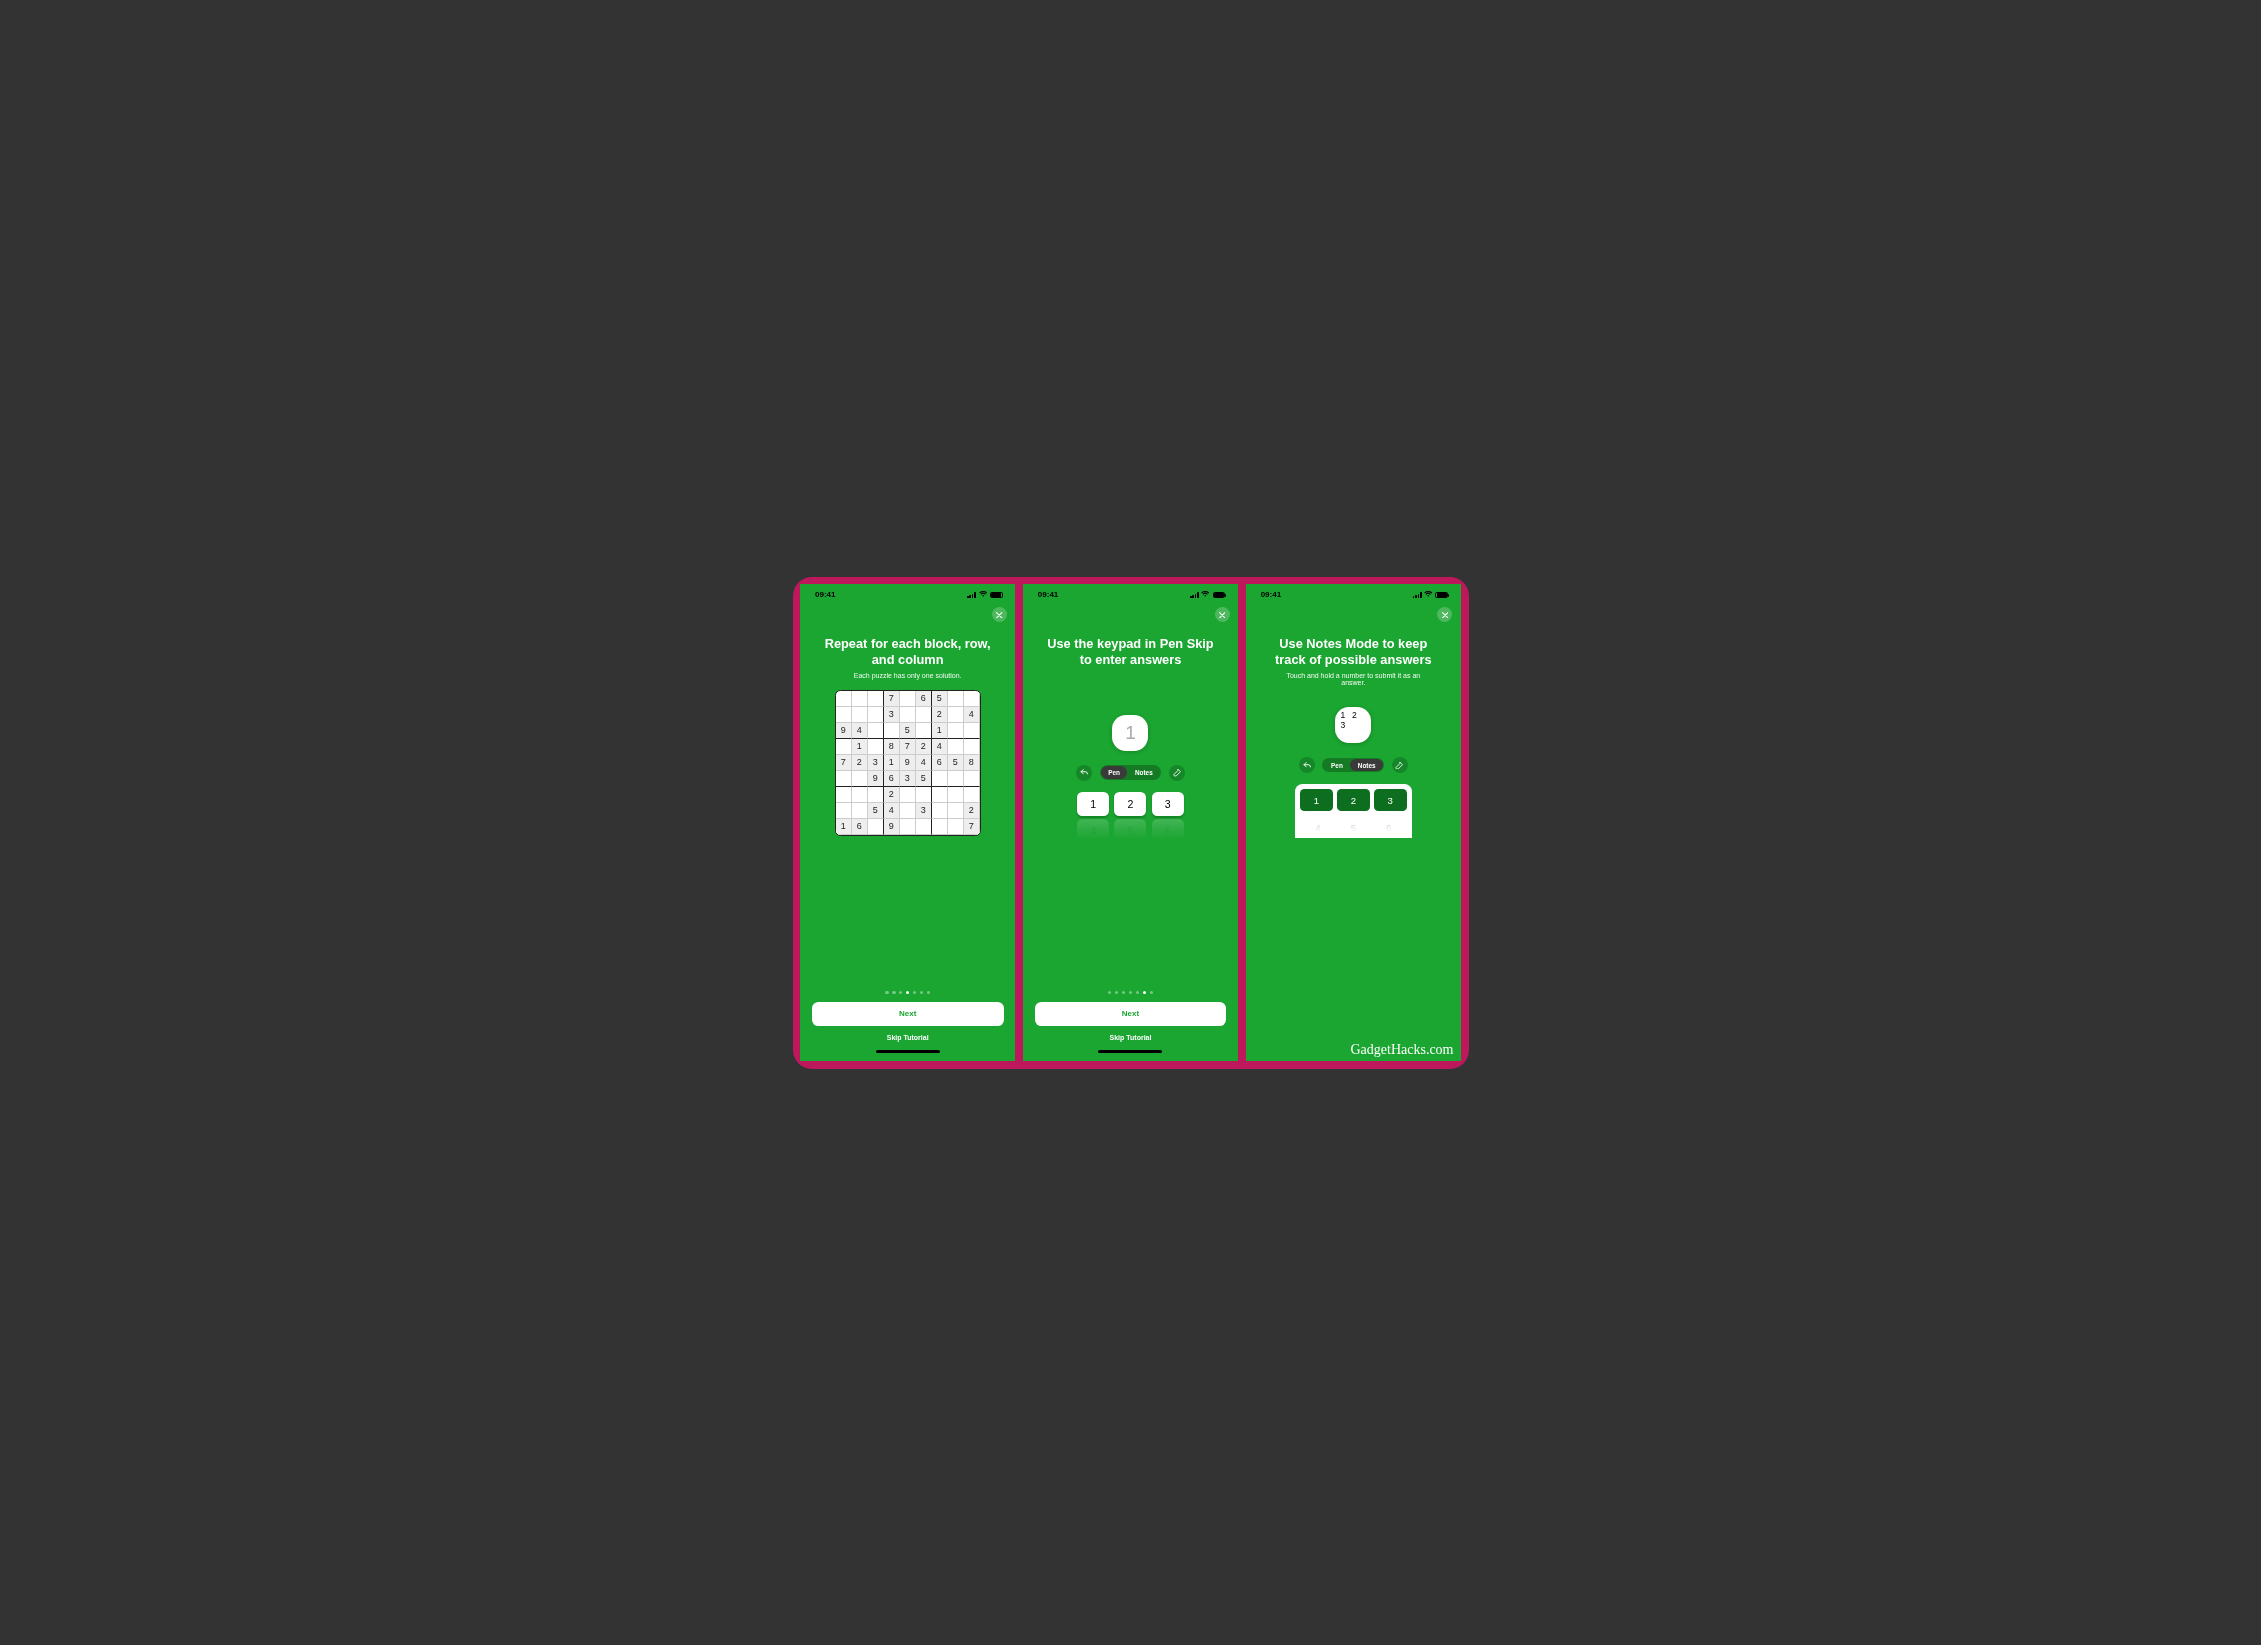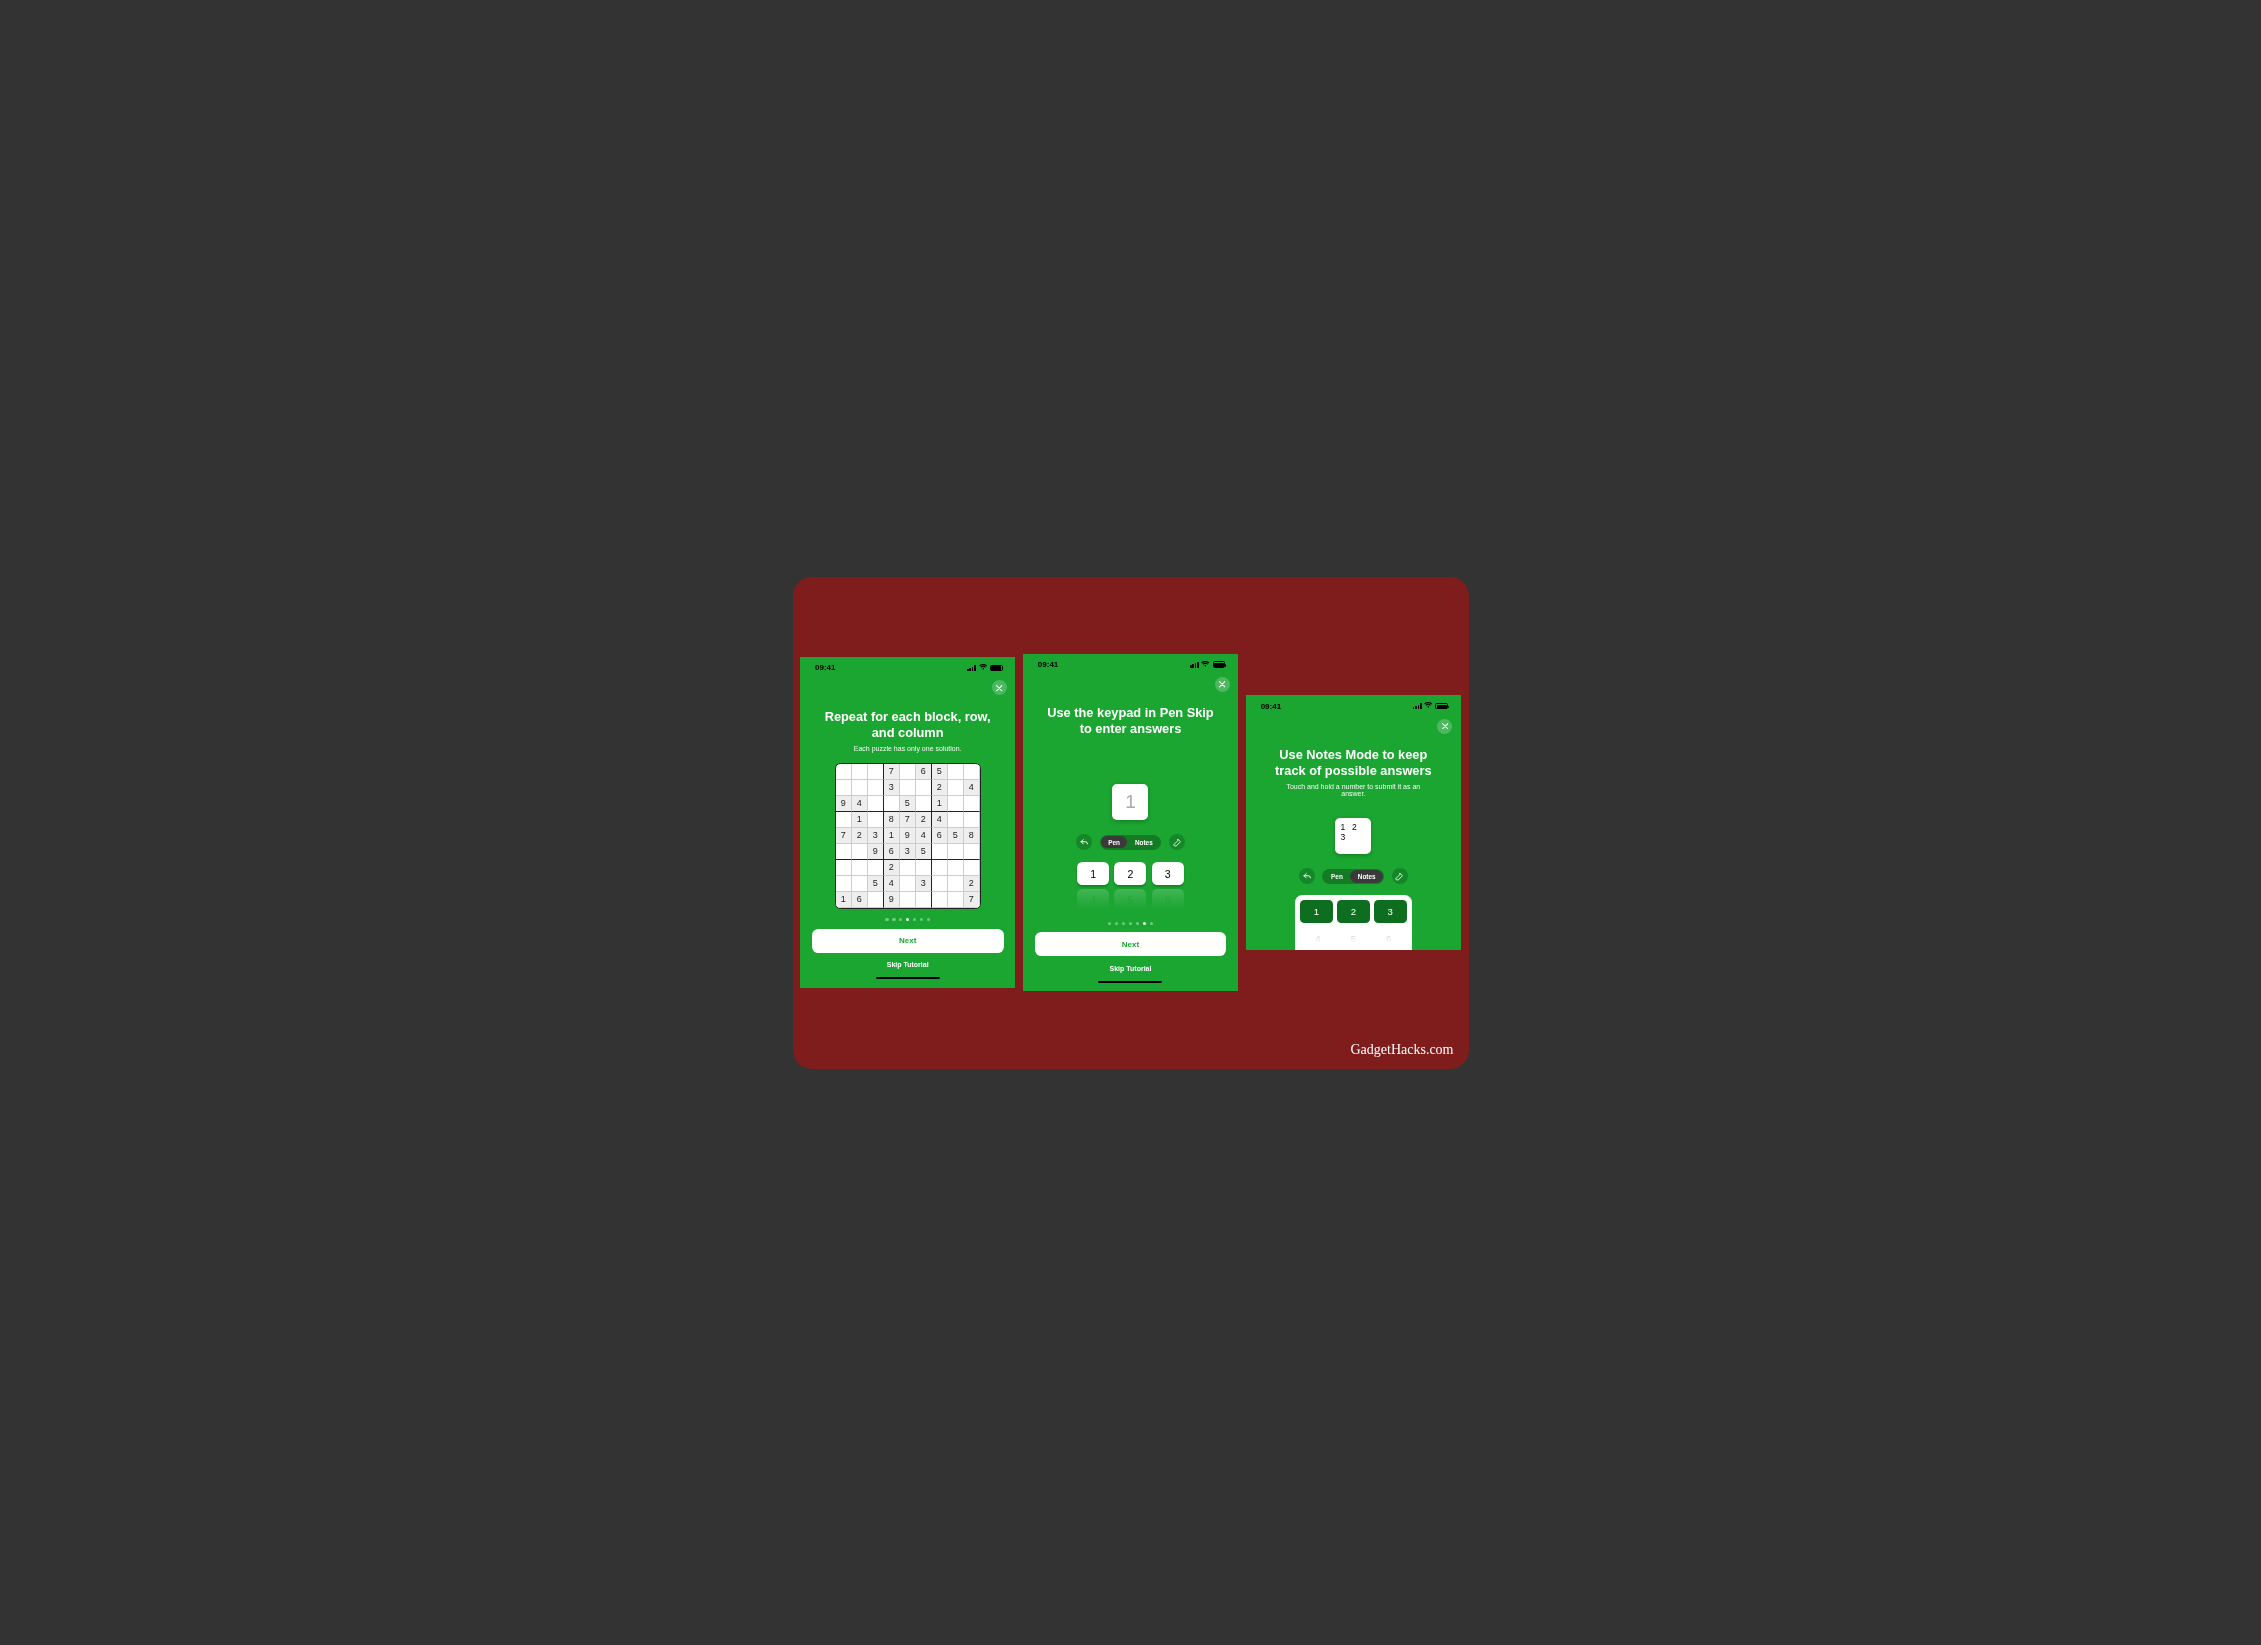--- a/index.html
+++ b/index.html
@@ -5,27 +5,26 @@
 * { box-sizing: border-box; margin: 0; padding: 0; }
 body {
   font-family: -apple-system, BlinkMacSystemFont, "Segoe UI", Helvetica, Arial, sans-serif;
   background: #333;
   display: flex; justify-content: center; align-items: center;
   min-height: 100vh;
 }
 .frame {
   width: 676px;
   height: 492px;
-  background: #7f1d1d;
+  background: #be185d;
   border-radius: 19px;
   padding: 7.5px;
   display: flex;
   gap: 7.5px;
   position: relative;
-  align-items: center;
 }
 .attribution {
   position: absolute;
   bottom: 11px; right: 15px;
   color: #fff; font-size: 14px;
   font-family: Georgia, serif;
 }
 .phone {
   flex: 1;
   background: #1ba531;
@@ -70,21 +69,21 @@
 }
 .sudoku .cell {
   border-right: 0.5px solid #ccc; border-bottom: 0.5px solid #ccc;
   display:flex; align-items:center; justify-content:center;
   font-size: 9px; color: #222;
 }
 .sudoku .cell.shade { background: #eee; }
 .sudoku .cell.br { border-right: 0.8px solid #222; }
 .sudoku .cell.bb { border-bottom: 0.8px solid #222; }
 .big-cell {
-  width: 36px; height: 36px; background:#fff; border-radius: 5px;
+  width: 36px; height: 36px; background:#fff; border-radius: 14px;
   display:flex; align-items:center; justify-content:center;
   font-size: 19px; color: #aaa; box-shadow: 0 1.1px 4.3px rgba(0,0,0,0.2);
   margin-top: 32px;
 }
 .big-cell.notes {
   align-items: flex-start; justify-content: flex-start; padding: 3.2px 5.3px;
   font-size: 8.5px; color: #000; letter-spacing: 2.1px;
 }
 .toolbar {
   display: flex; align-items: center; gap: 7.5px; margin-top: 14px;

